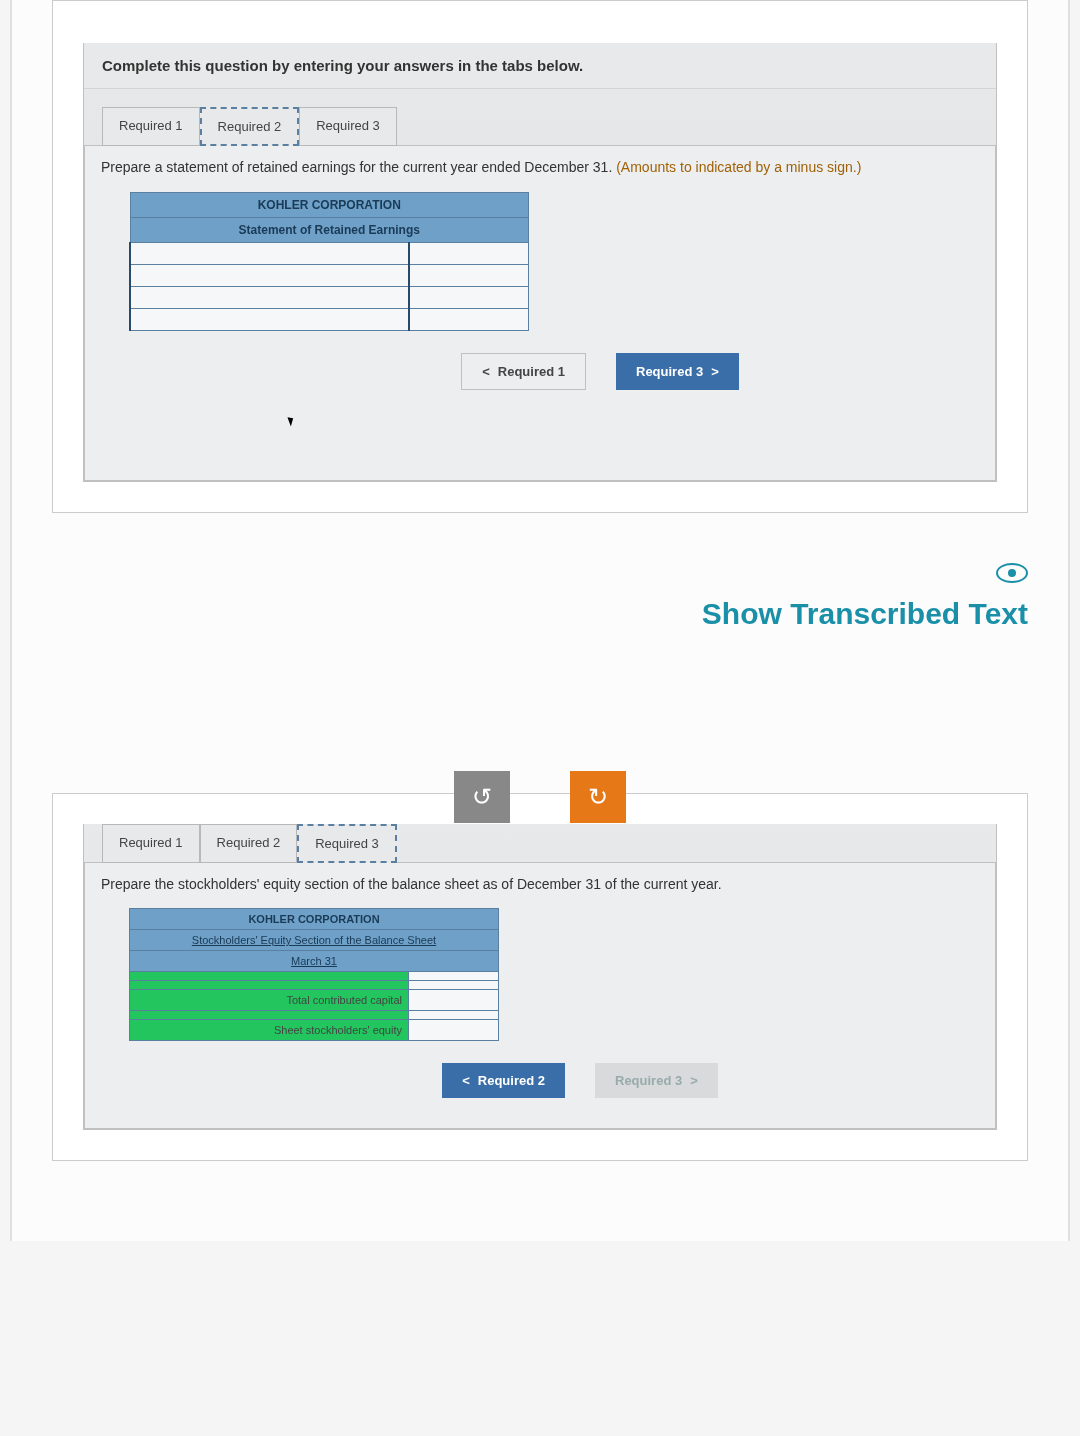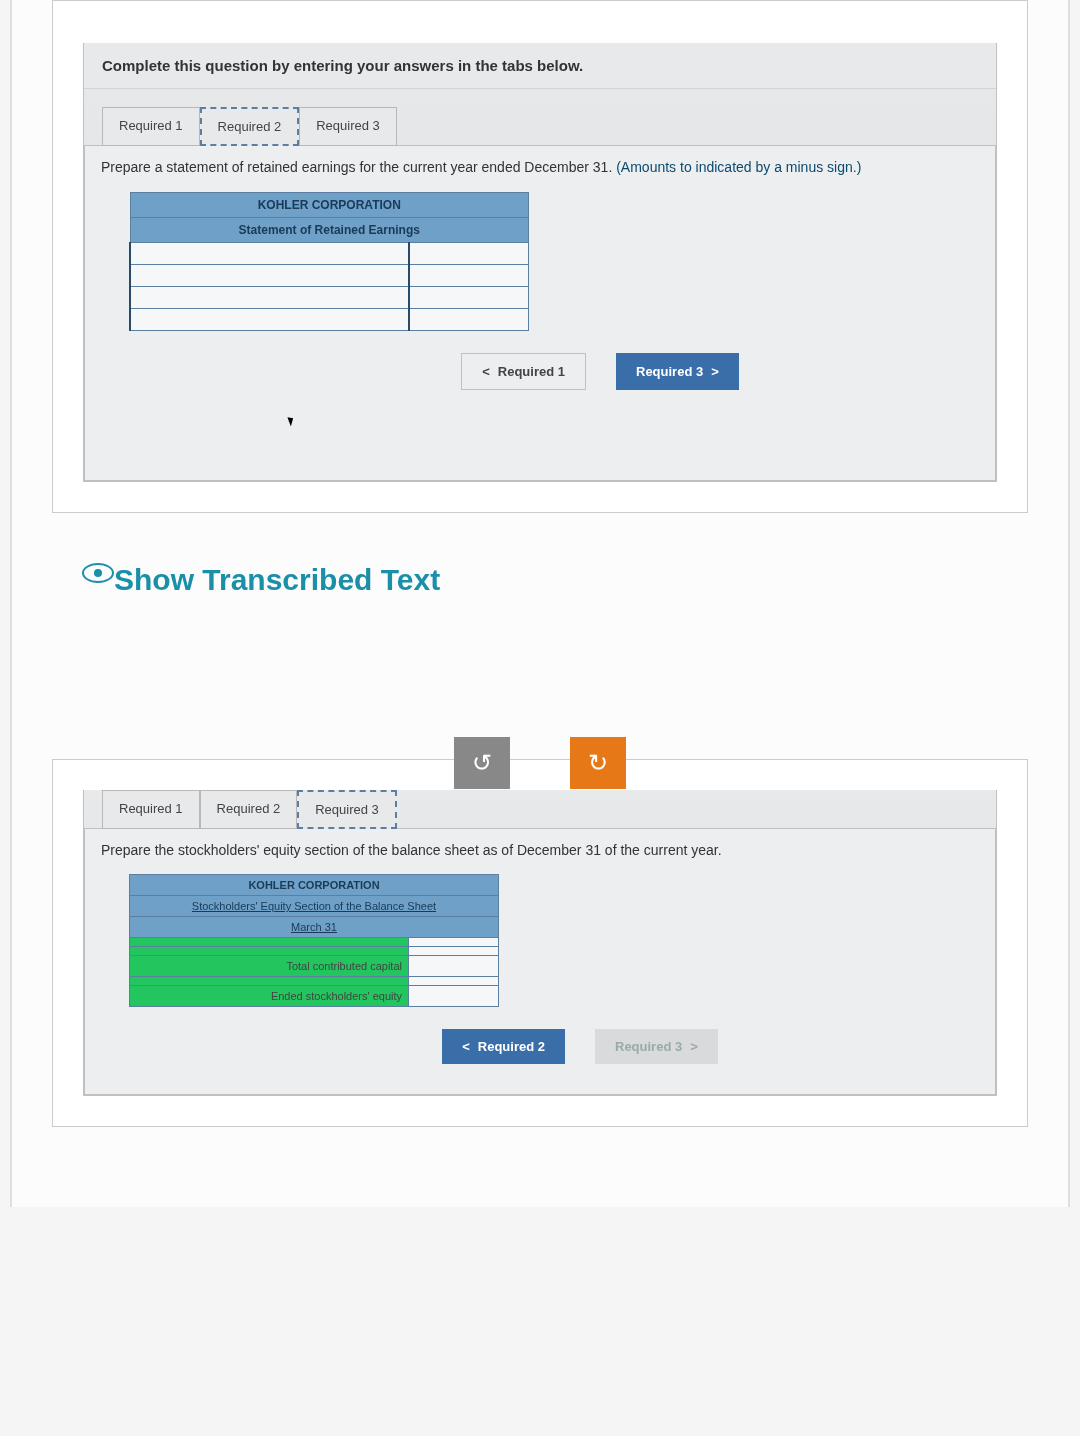--- a/index.html
+++ b/index.html
@@ -64,21 +64,21 @@
     padding: 12px 16px 30px 16px;
     position: relative;
     z-index: 1;
   }
   .prompt-text {
     font-size: 14px;
     color: #333;
     line-height: 1.4;
   }
   .prompt-text .hint {
-    color: #0c4a6e;
+    color: #a16207;
   }
   .worksheet {
     margin: 14px 28px 0 28px;
     border-collapse: collapse;
     width: 400px;
   }
   .worksheet th, .worksheet td {
     border: 1px solid #5a7fa0;
     font-size: 12px;
     padding: 5px 8px;
@@ -128,26 +128,28 @@
   .nav-btn.light {
     background: #eceef0;
     color: #444;
     border: 1px solid #c0c0c0;
   }
   .nav-btn.primary {
     background: #3a6ea8;
   }
   .show-transcribed {
     display: flex;
-    align-items: flex-start;
+    align-items: flex-end;
+    gap: 14px;
     padding: 10px 0 40px 30px;
     color: #1a8fa8;
     font-size: 30px;
     font-weight: 700;
     cursor: pointer;
+    flex-direction: column;
   }
   .eye-icon {
     width: 32px;
     height: 20px;
     border: 2.5px solid #1a8fa8;
     border-radius: 50%;
     display: flex;
     align-items: center;
     justify-content: center;
   }
@@ -357,21 +359,21 @@
               </tr>
           <tr>
                 <td class="label-cell">Total contributed capital</td>
                 <td class="num-cell"></td>
               </tr>
           <tr>
                 <td class="label-cell"></td>
                 <td class="num-cell"></td>
               </tr>
           <tr>
-                <td class="label-cell">Ended stockholders' equity</td>
+                <td class="label-cell">Sheet stockholders' equity</td>
                 <td class="num-cell"></td>
               </tr>
         </tbody>
           </table>
 
         <div class="nav-btns" style="margin-left:80px">
           <button class="nav-btn primary">
             <span>&lt;</span>
             <span>Required 2</span>
           </button>

